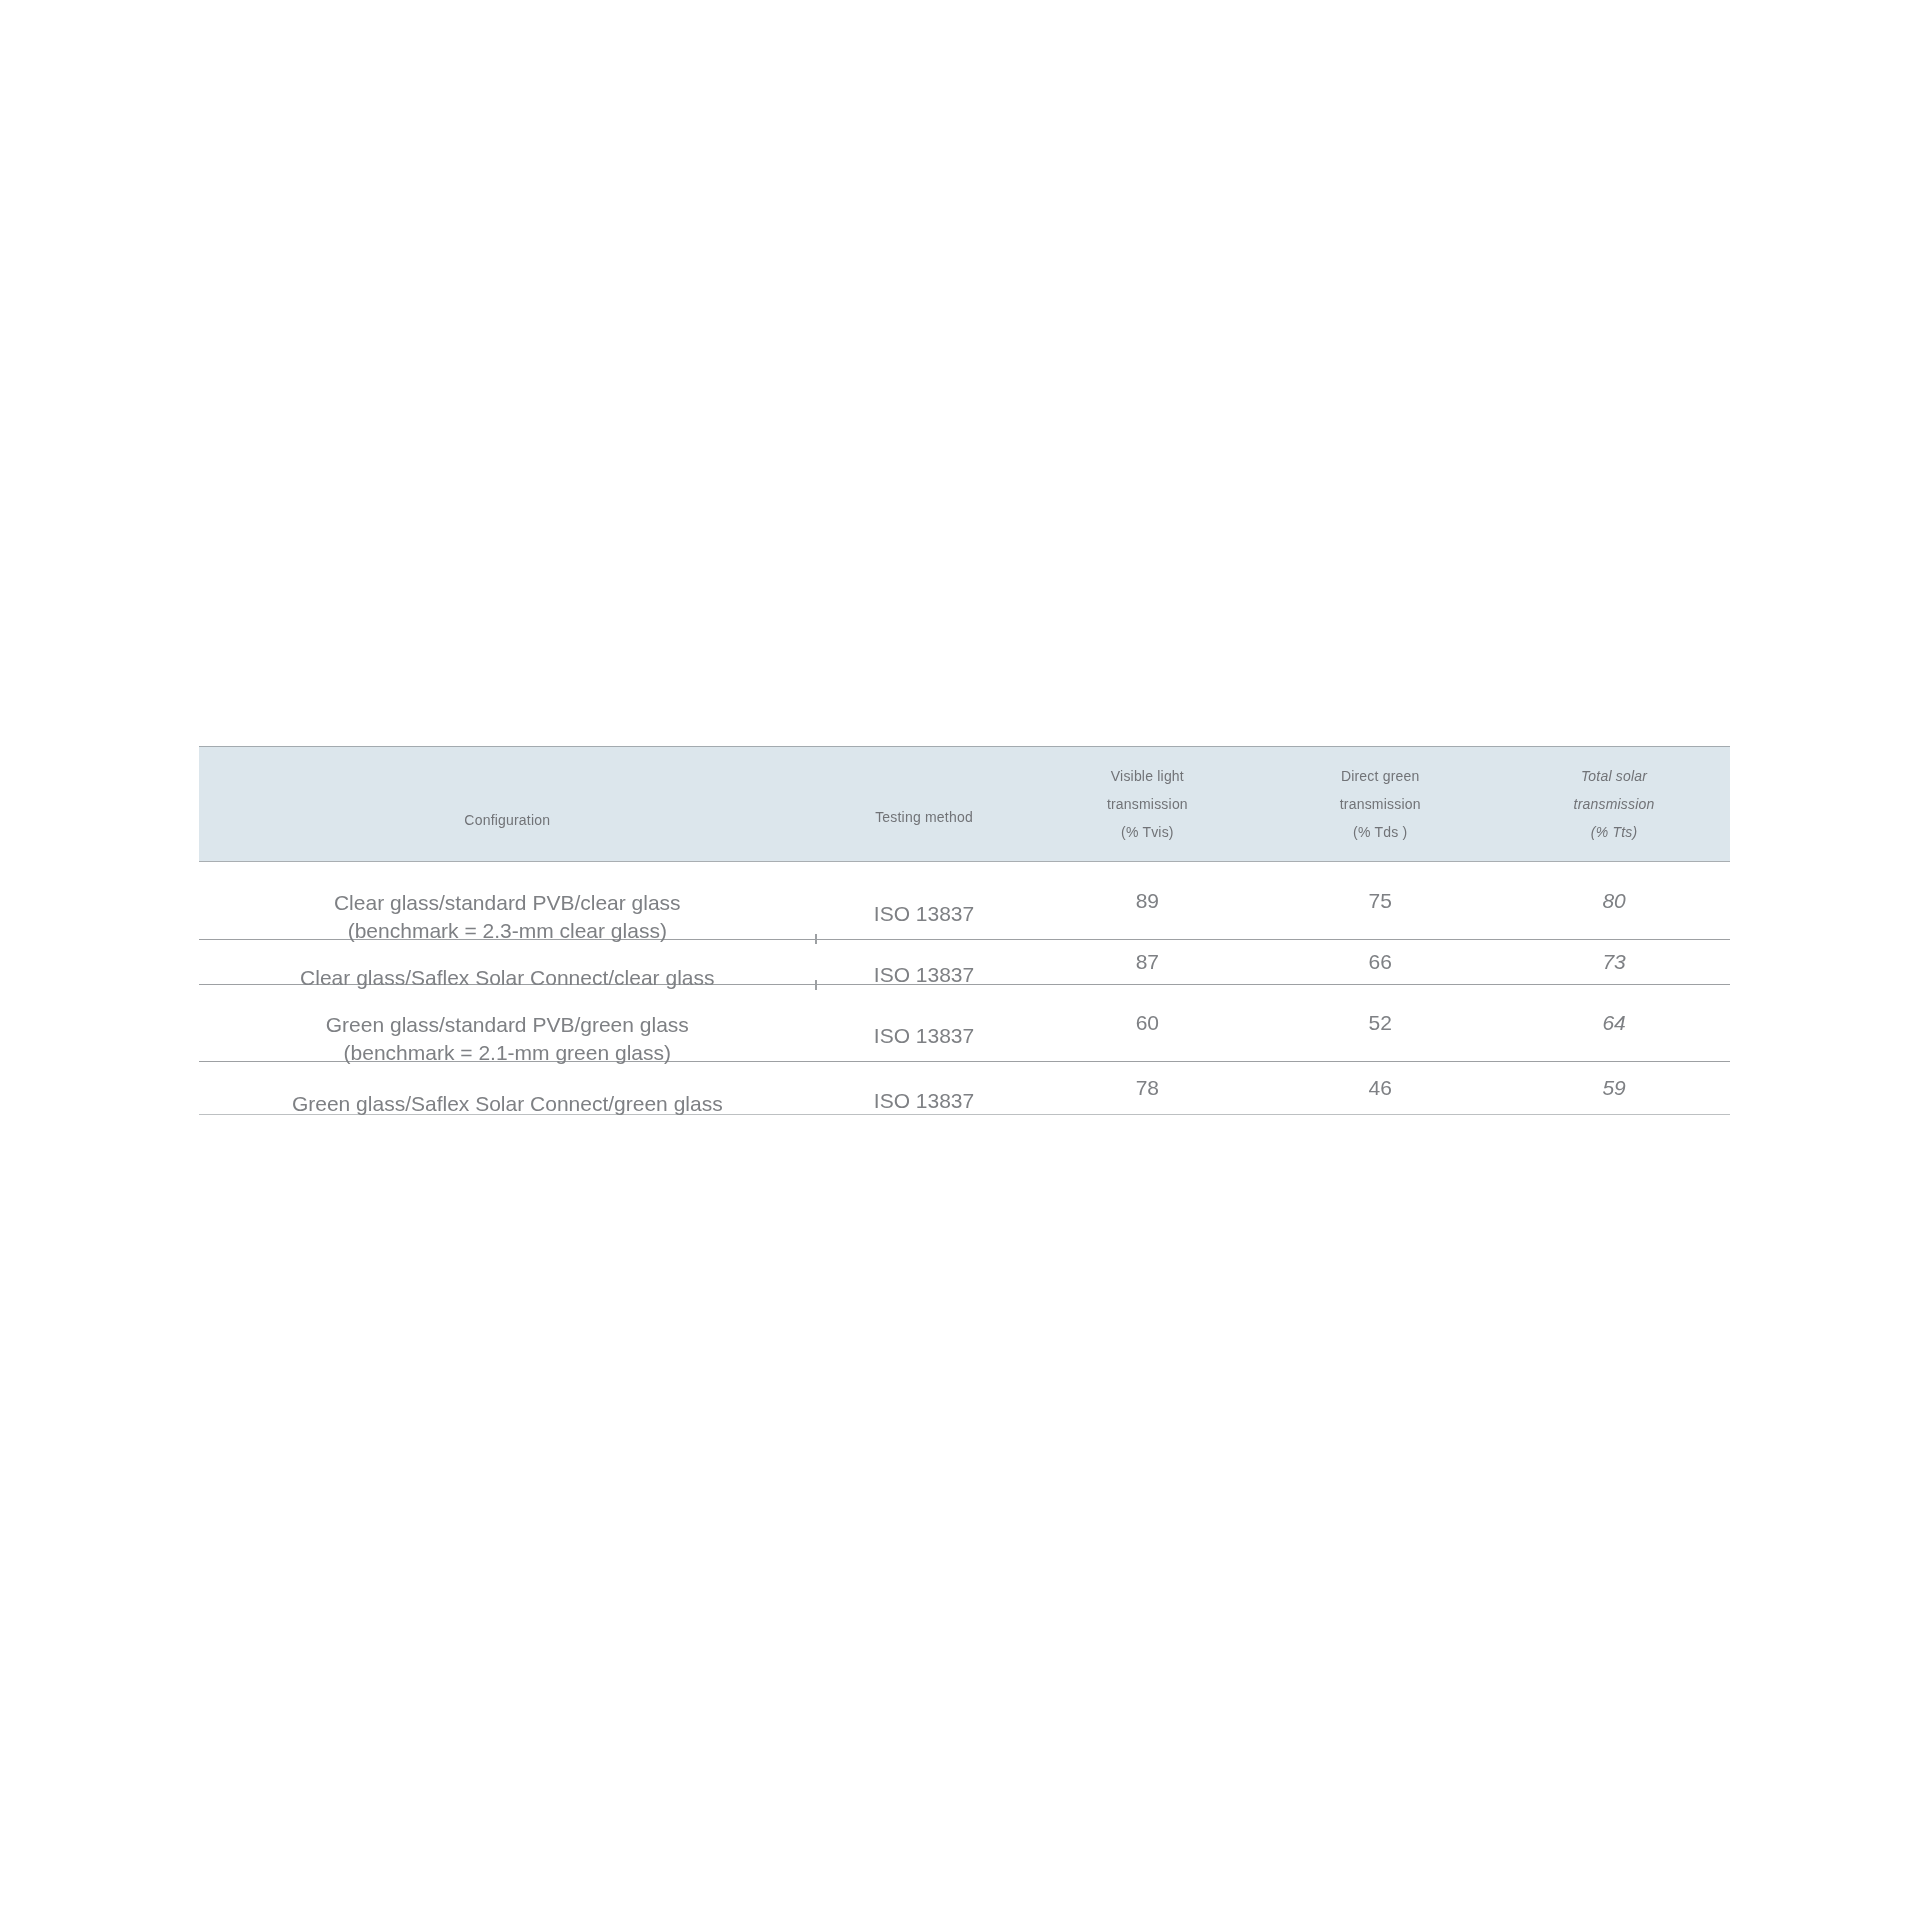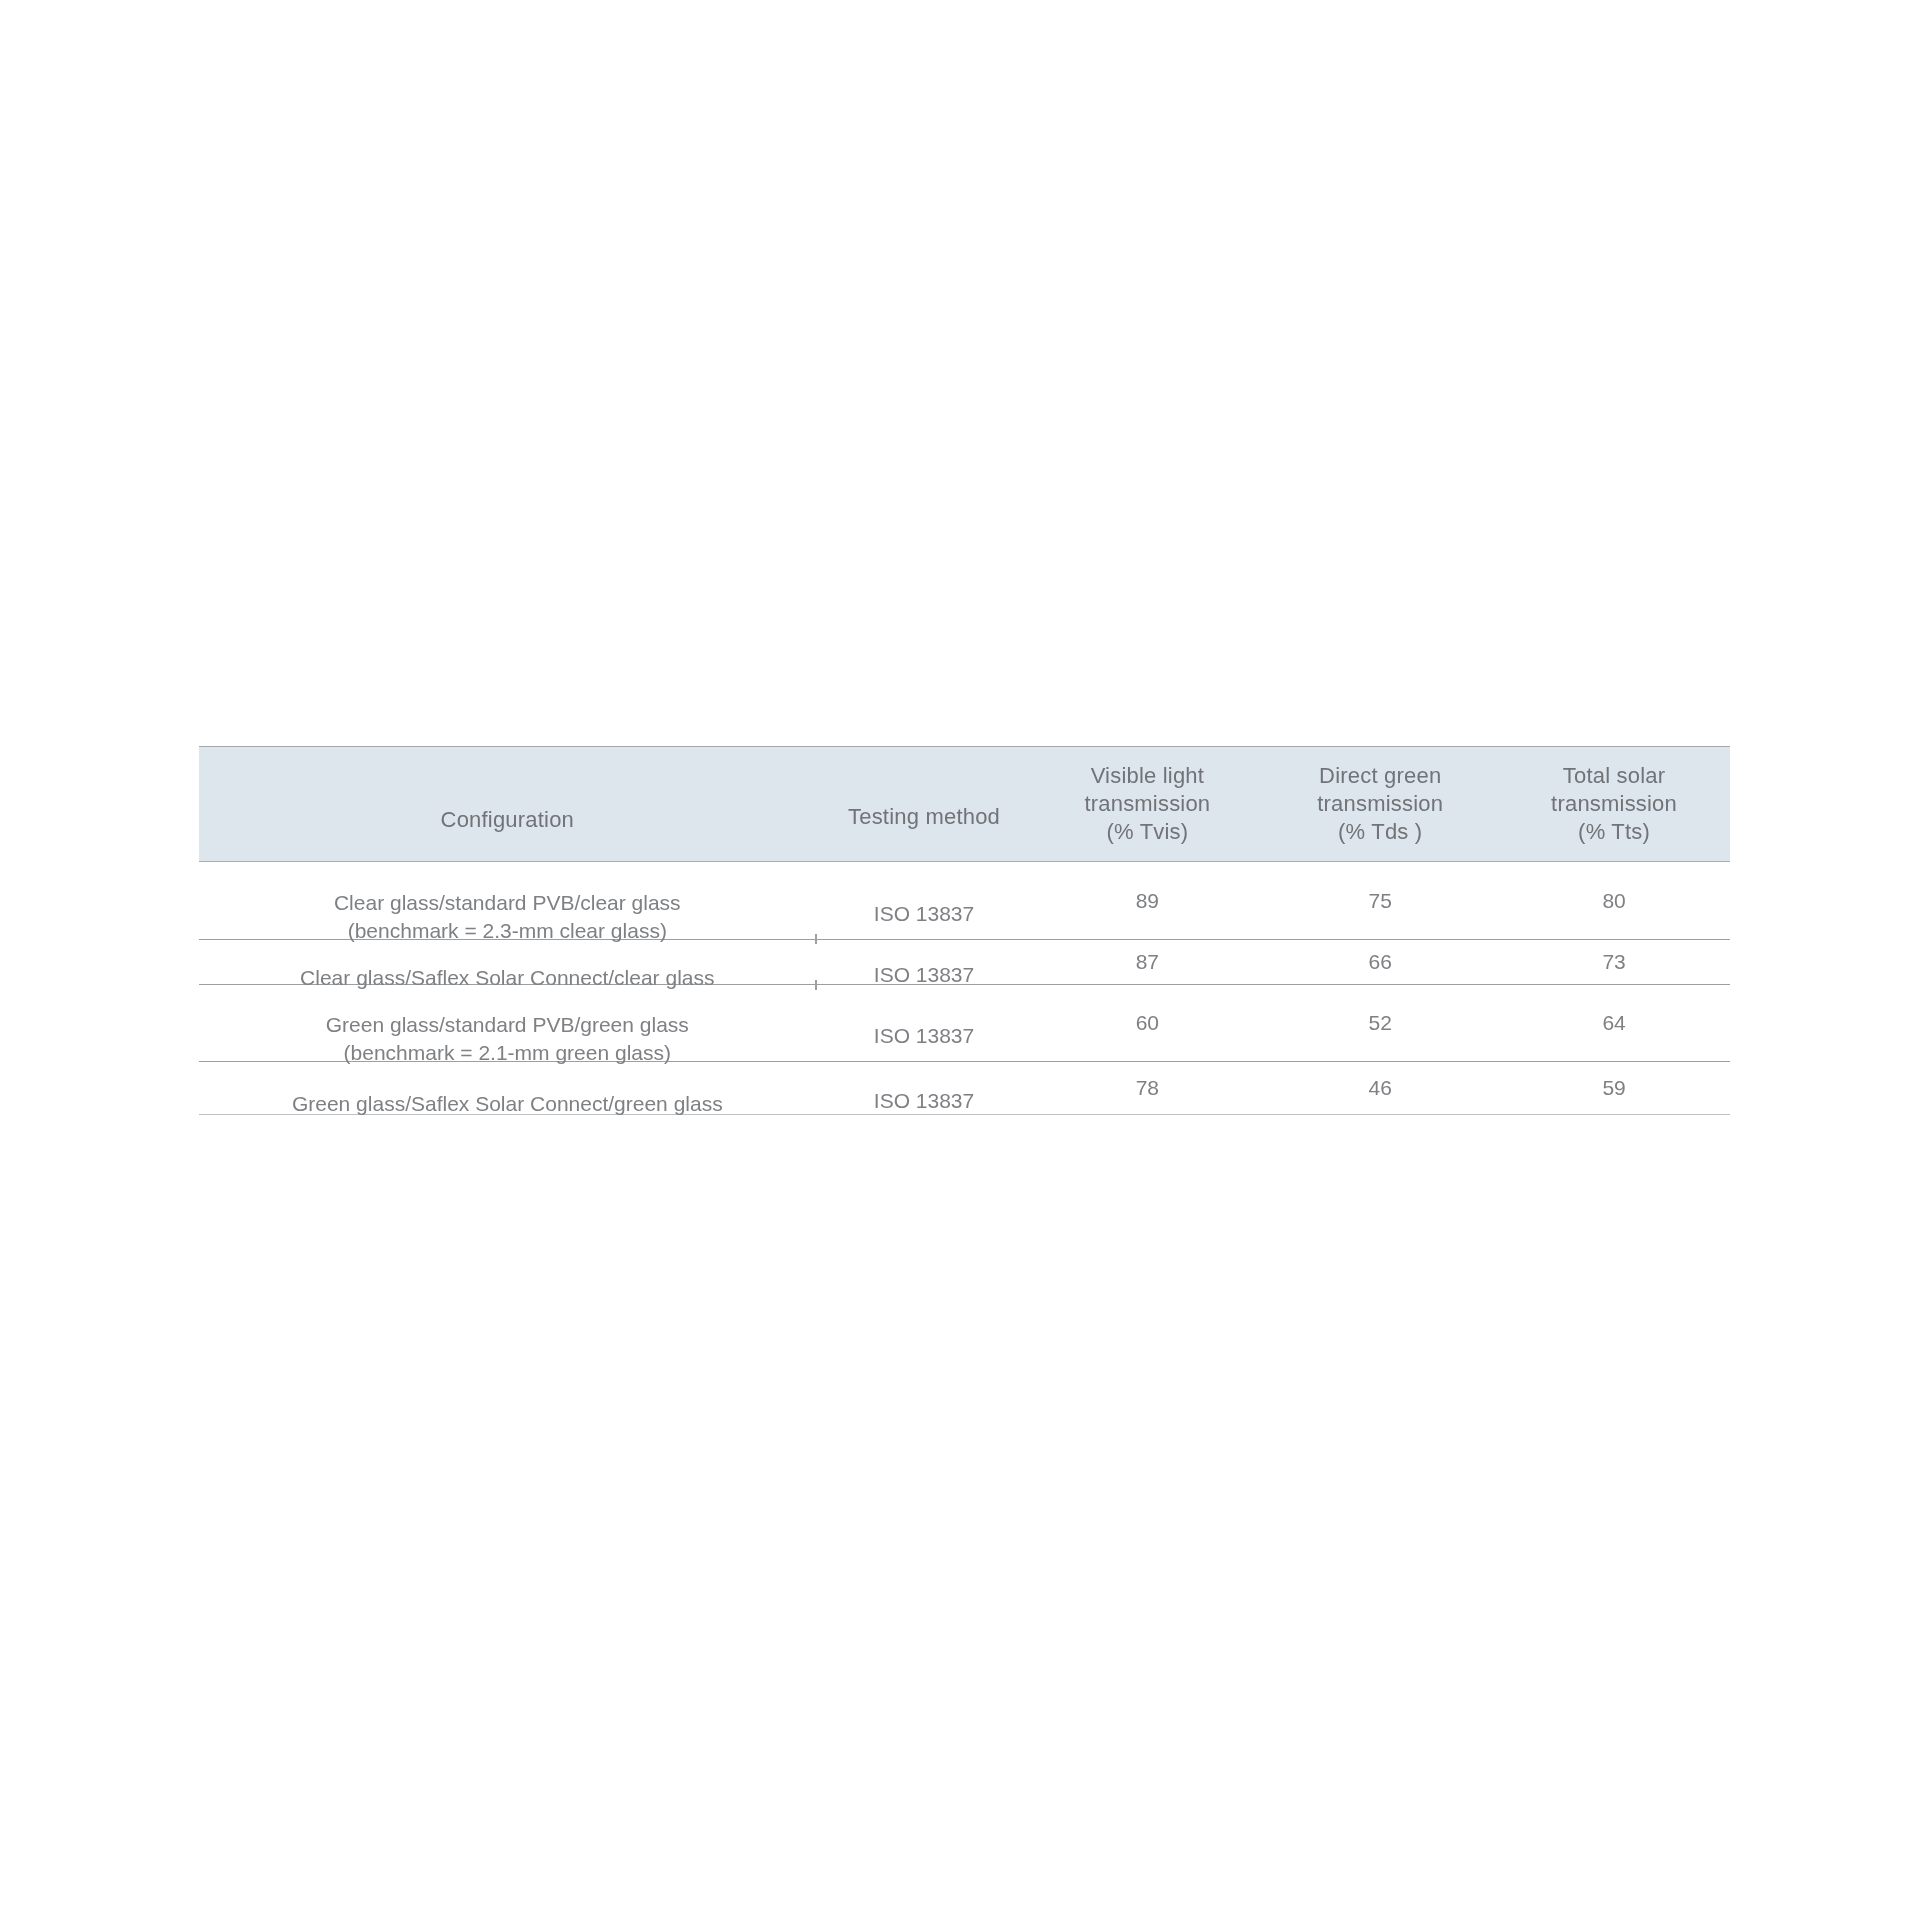--- a/index.html
+++ b/index.html
@@ -25,21 +25,21 @@
     border-top: 1.9px solid #a3aaaf;
     border-bottom: 1.9px solid #a9aeb2;
   }
   .header-cell {
     box-sizing: border-box;
     display: flex;
     align-items: center;
     justify-content: center;
     text-align: center;
     white-space: pre-line;
-    font-size: 22px;
+    font-size: 14px;
     line-height: 28px;
     color: #717377;
     letter-spacing: 0.2px;
   }
   .body-rows { position: relative; }
   .data-row {
     box-sizing: border-box;
     display: flex;
     border-bottom: 1.9px solid #9da0a3;
   }
@@ -55,21 +55,21 @@
     text-align: center;
     white-space: pre-line;
     font-size: 21px;
     line-height: 28px;
     color: #7e8084;
   }
   .c0 { width: 617px; margin-top: 32px; }
   .c1 { width: 217px; margin-top: 26px; }
   .c2 { width: 230px; }
   .c3 { width: 236px; }
-  .c4 { width: 232px; }
+  .c4 { width: 232px; font-style: italic; }
   .col-tick {
     position: absolute;
     left: 616px;
     width: 1.9px;
     height: 9.7px;
     background: #9da0a3;
   }
   .col-tick.t0 { top: 72px; }
   .col-tick.t1 { top: 118px; }
 </style>

